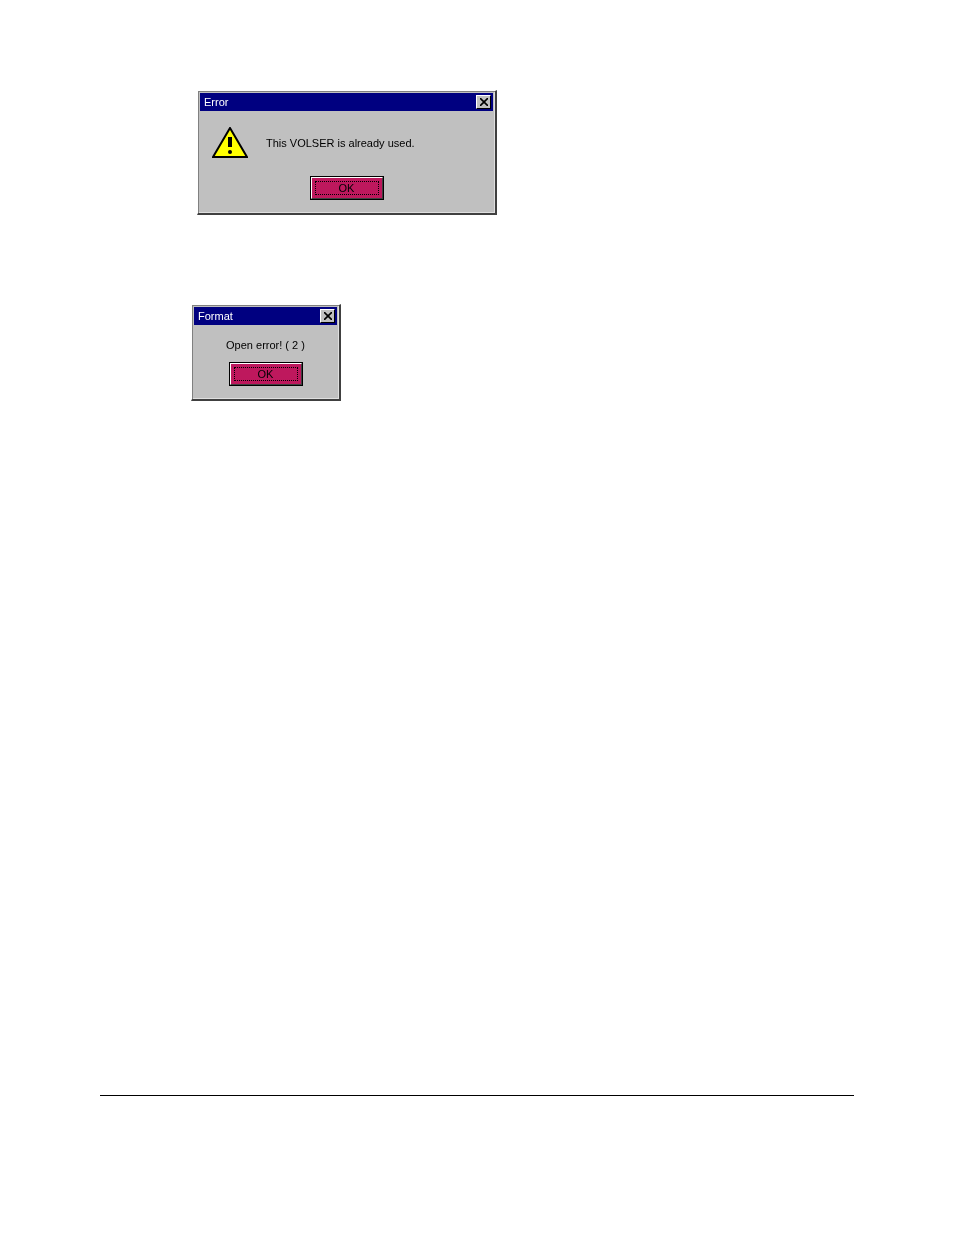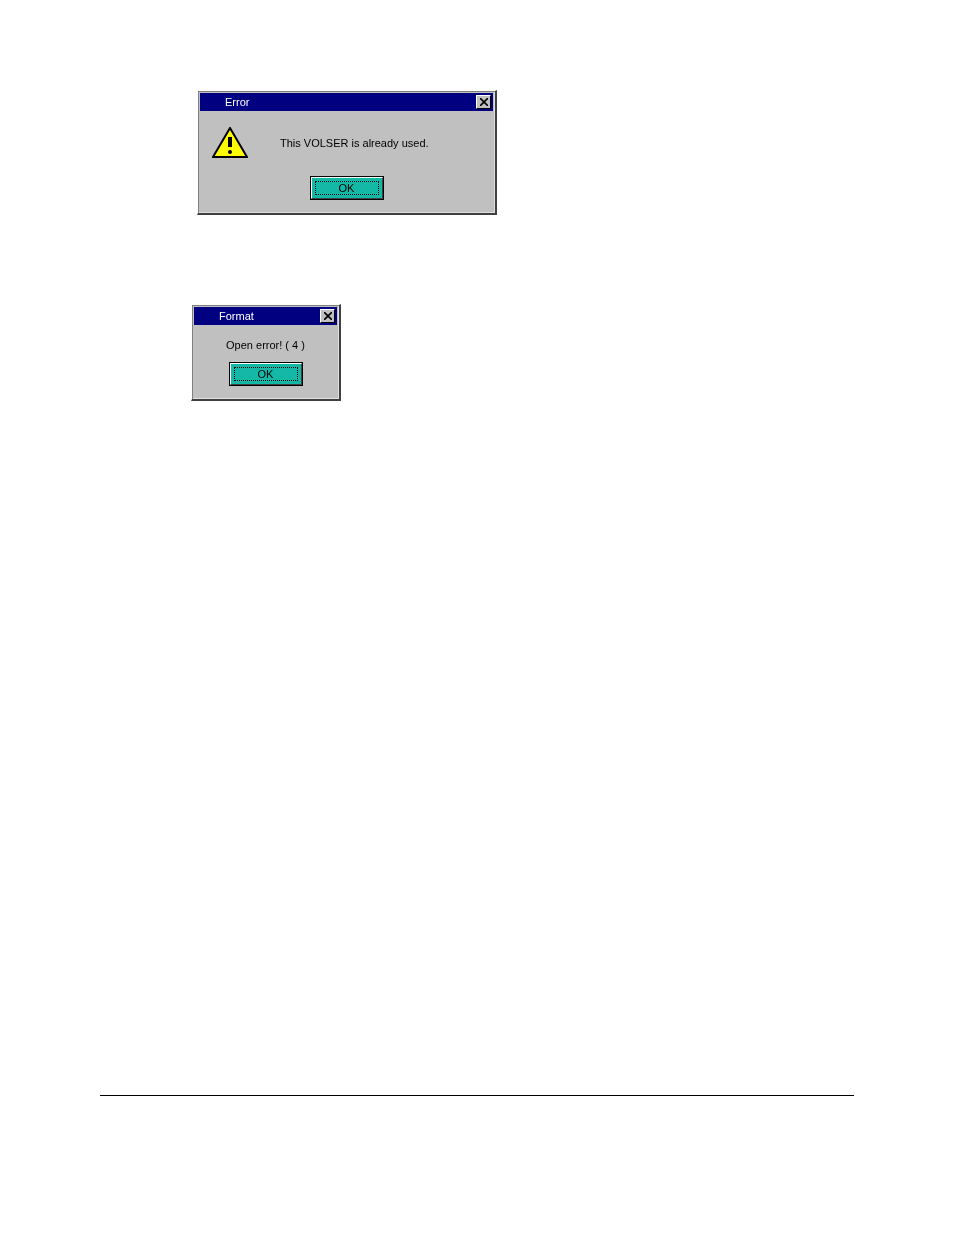--- a/index.html
+++ b/index.html
@@ -30,21 +30,20 @@
       height: 18px;
       display: flex;
       align-items: center;
       justify-content: space-between;
       padding: 1px 2px 1px 4px;
       margin: 2px;
     }
     .titlebar-text {
       font-weight: normal;
       font-size: 11px;
-      margin-left: 21px;
     }
     .close-btn {
       width: 15px;
       height: 14px;
       background: #c0c0c0;
       border-top: 1px solid #ffffff;
       border-left: 1px solid #ffffff;
       border-right: 1px solid #000000;
       border-bottom: 1px solid #000000;
       display: flex;
@@ -53,21 +52,21 @@
       cursor: pointer;
     }
     .close-btn svg {
       width: 8px;
       height: 8px;
     }
     .dialog-body {
       padding: 14px 14px 14px 14px;
       display: flex;
       align-items: center;
-      gap: 32px;
+      gap: 18px;
     }
     .dialog-body.centered {
       justify-content: center;
       padding: 12px 10px 8px 10px;
     }
     .warning-icon {
       width: 36px;
       height: 32px;
       flex-shrink: 0;
     }
@@ -77,21 +76,21 @@
       white-space: nowrap;
     }
     .button-row {
       display: flex;
       justify-content: center;
       padding: 4px 0 14px 0;
     }
     .win-button {
       min-width: 72px;
       height: 22px;
-      background: #14b8a6;
+      background: #be185d;
       border-top: 1px solid #ffffff;
       border-left: 1px solid #ffffff;
       border-right: 1px solid #404040;
       border-bottom: 1px solid #404040;
       outline: 1px solid #000000;
       font-family: inherit;
       font-size: 11px;
       cursor: pointer;
       position: relative;
     }
@@ -158,21 +157,21 @@
   <div class="titlebar">
     <span class="titlebar-text">Format</span>
     <div class="close-btn">
       <svg viewBox="0 0 8 8">
         <line x1="0" y1="0" x2="8" y2="8" stroke="#000" stroke-width="1.6"></line>
         <line x1="8" y1="0" x2="0" y2="8" stroke="#000" stroke-width="1.6"></line>
       </svg>
     </div>
   </div>
   <div class="dialog-body centered">
-    <span class="message">Open error! ( 4 )</span>
+    <span class="message">Open error! ( 2 )</span>
   </div>
   <div class="button-row">
     <button class="win-button">
       <span class="focus-rect">
           <span>OK</span>
         </span>
     </button>
   </div>
 </div>
 

